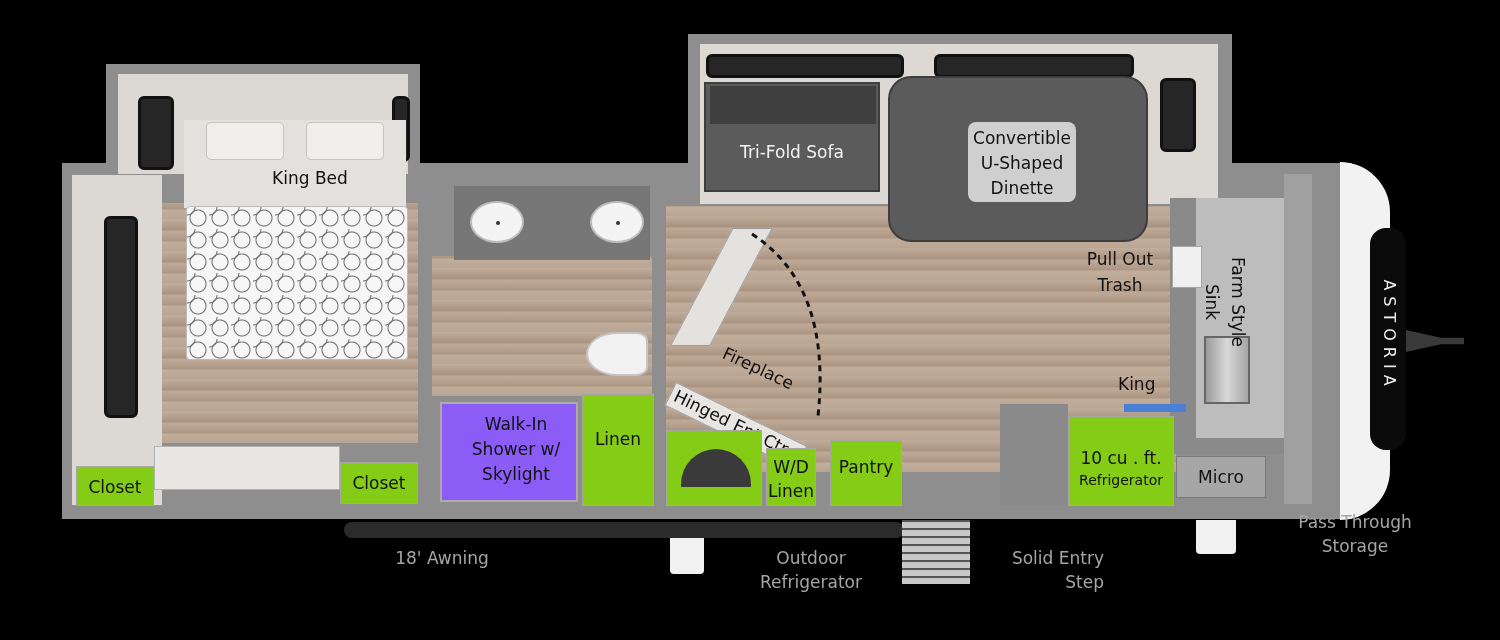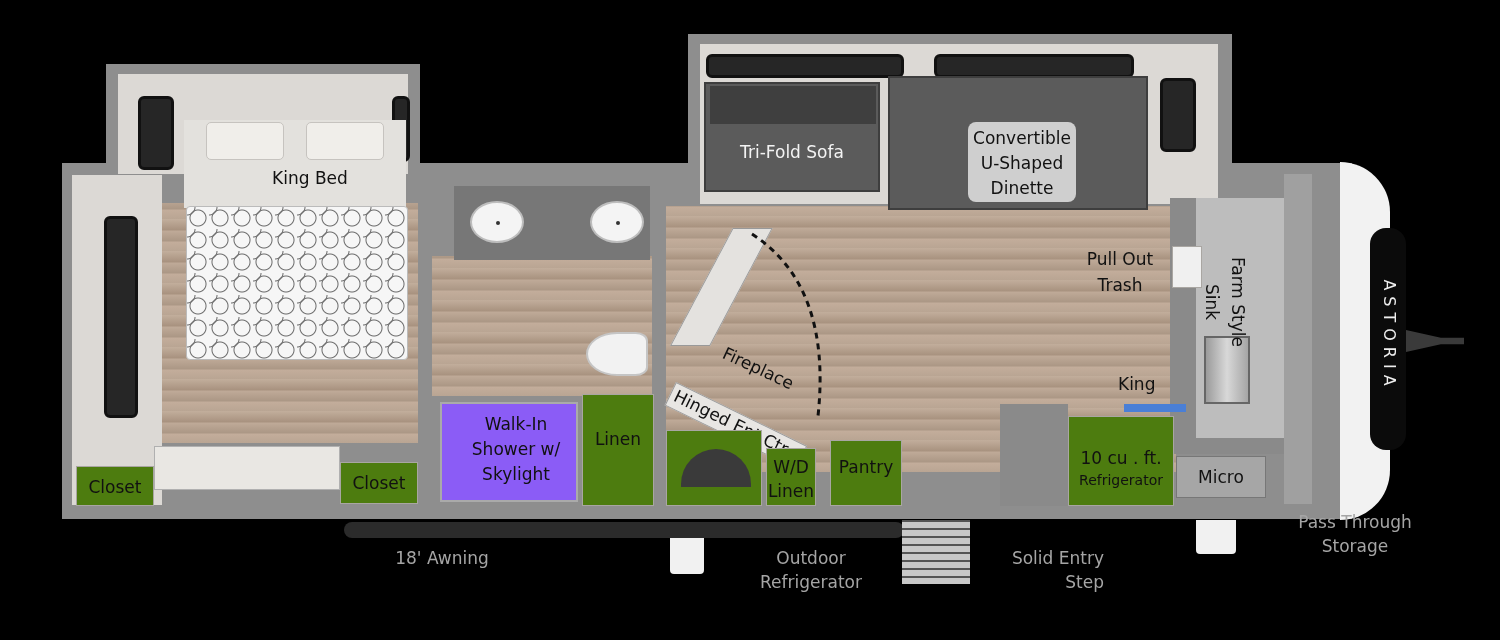--- a/index.html
+++ b/index.html
@@ -3,21 +3,21 @@
 <meta charset="utf-8">
 <style>
   html,body{margin:0;padding:0;background:#000;}
   body{width:1500px;height:640px;position:relative;overflow:hidden;font-family:"DejaVu Sans","Liberation Sans",sans-serif;}
   .abs{position:absolute;}
   .wall{background:#8e8e8e;}
   .floor{background:repeating-linear-gradient(0deg,#b9a593 0px,#c3ad9b 9px,#ab9785 10px,#bfaa98 20px,#a8927f 21px,#c2ae9c 32px);}
   .lightpanel{background:#dcd9d5;}
   .label{position:absolute;color:#111;font-size:17px;line-height:21px;text-align:center;white-space:nowrap;}
   .ext-label{position:absolute;color:#a5a5a5;font-size:17px;line-height:24px;text-align:center;white-space:nowrap;}
-  .cab{position:absolute;background:#4d7c0f;border:1px solid #a9a6a2;box-sizing:border-box;}
+  .cab{position:absolute;background:#84cc16;border:1px solid #a9a6a2;box-sizing:border-box;}
   .window{position:absolute;background:#262626;border:3px solid #111;border-radius:6px;box-sizing:border-box;}
   .sofa{position:absolute;background:#5b5b5b;border:2px solid #3e3e3e;box-sizing:border-box;}
   .sink{position:absolute;width:54px;height:42px;border-radius:50%;background:#f4f4f4;border:2px solid #bdbdbd;box-sizing:border-box;}
   .sink:after{content:"";position:absolute;left:24px;top:18px;width:4px;height:4px;border-radius:50%;background:#333;}
   .qpattern{background-color:#f6f6f6;background-image:
       radial-gradient(circle at 50% 50%, transparent 7px, #6a6a6a 8px, transparent 9px),
       radial-gradient(circle at 0 0, transparent 7px, #6a6a6a 8px, transparent 9px);
     background-size:22px 22px;}
 </style>
 </head>
@@ -78,21 +78,21 @@
 
   <div class="window" style="left:706px;top:54px;width:198px;height:24px;"></div>
   <div class="window" style="left:934px;top:54px;width:200px;height:24px;"></div>
   <div class="window" style="left:1160px;top:78px;width:36px;height:74px;"></div>
 
   <div class="sofa" style="left:704px;top:82px;width:176px;height:110px;">
     <div class="abs" style="left:4px;top:2px;width:166px;height:38px;background:#3f3f3f;"></div>
     <span class="label" style="left:0;top:58px;width:172px;color:#f3f3f3;">Tri-Fold Sofa</span>
   </div>
 
-  <div class="sofa" style="left:888px;top:76px;width:260px;height:134px;">
+  <div class="sofa" style="left:888px;top:76px;width:260px;height:166px;border-radius:23px;">
     <div class="abs" style="left:78px;top:44px;width:108px;height:80px;background:#cfcfcf;border-radius:8px;"></div>
     <div class="label" style="left:78px;top:48px;width:108px;line-height:25px;">
       <div>Convertible</div>
       <div>U-Shaped</div>
       <div>Dinette</div>
     </div>
   </div>
 
   <div class="abs" style="left:670px;top:228px;width:40px;height:118px;background:#e4e2df;border:1px solid #999;transform:skewX(-28deg);transform-origin:bottom left;box-sizing:border-box;"></div>
   <svg class="abs" style="left:740px;top:226px;" width="100" height="200">

